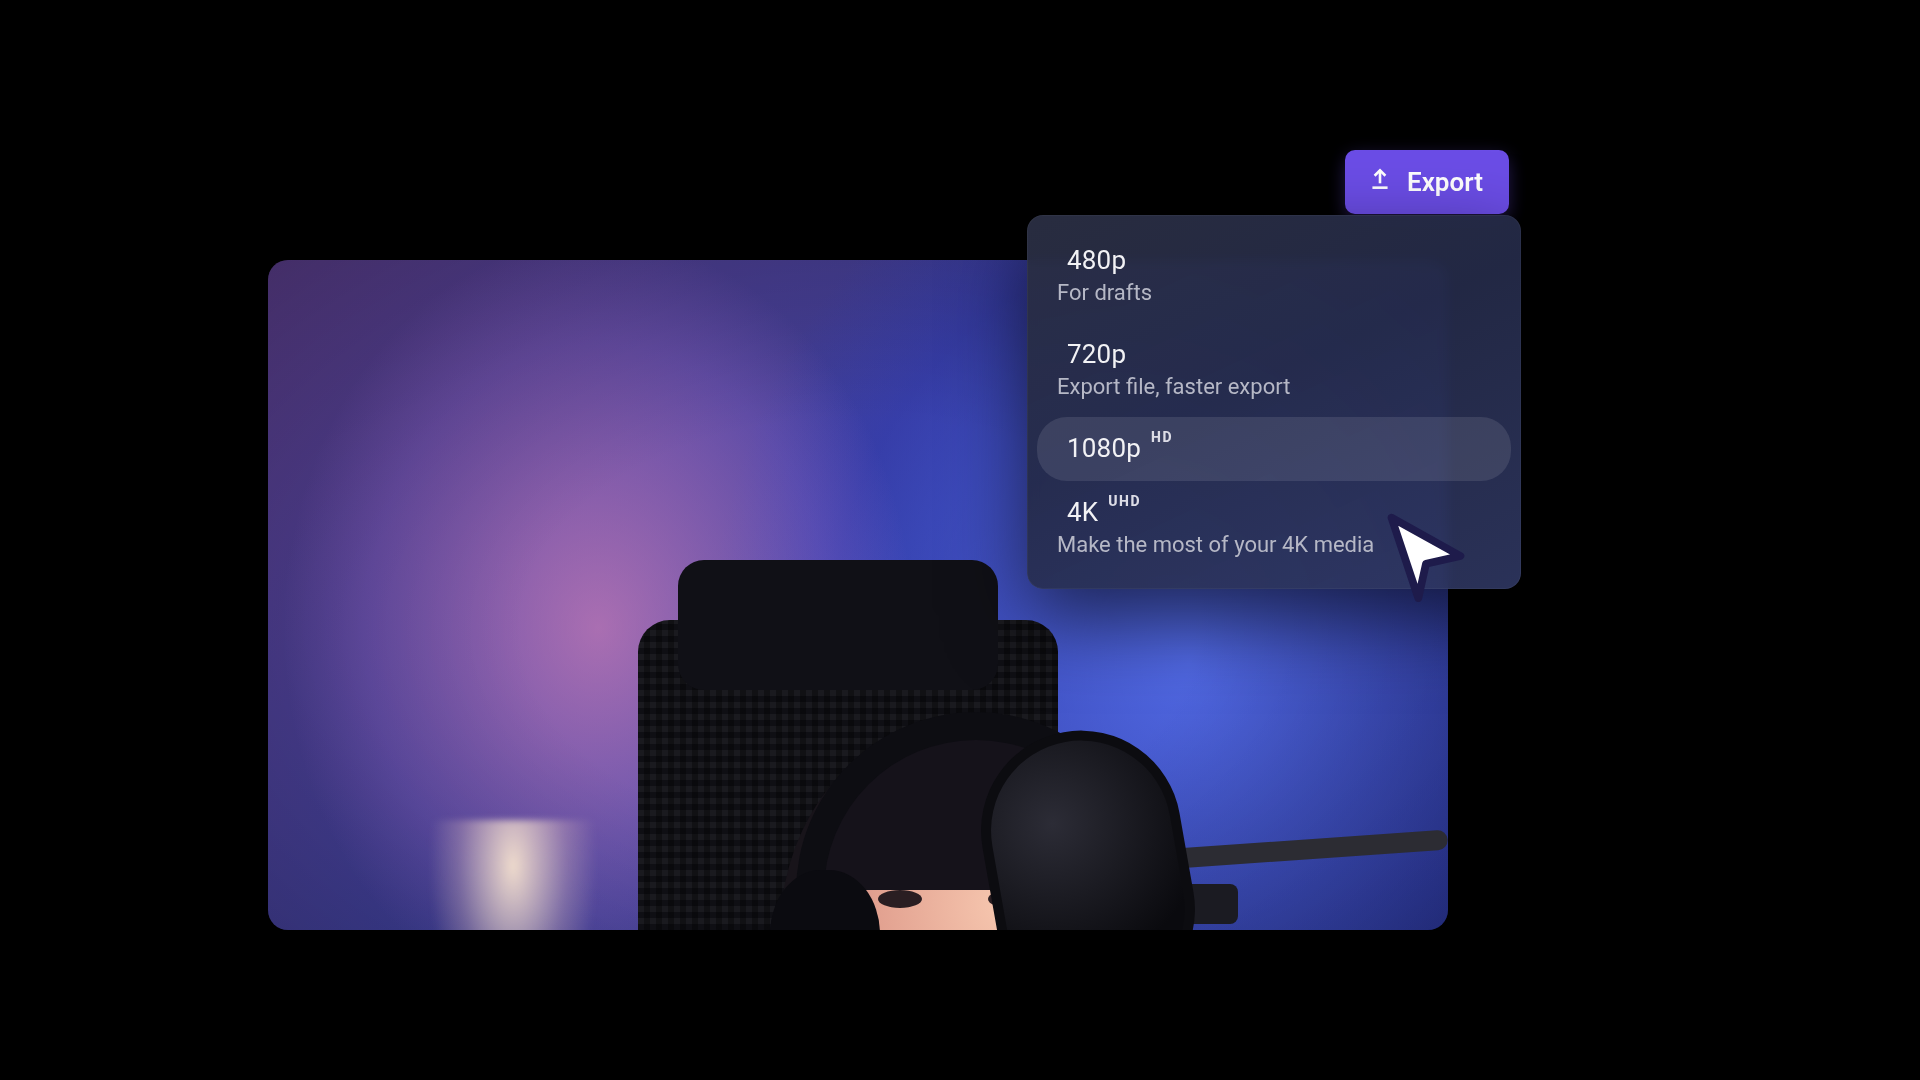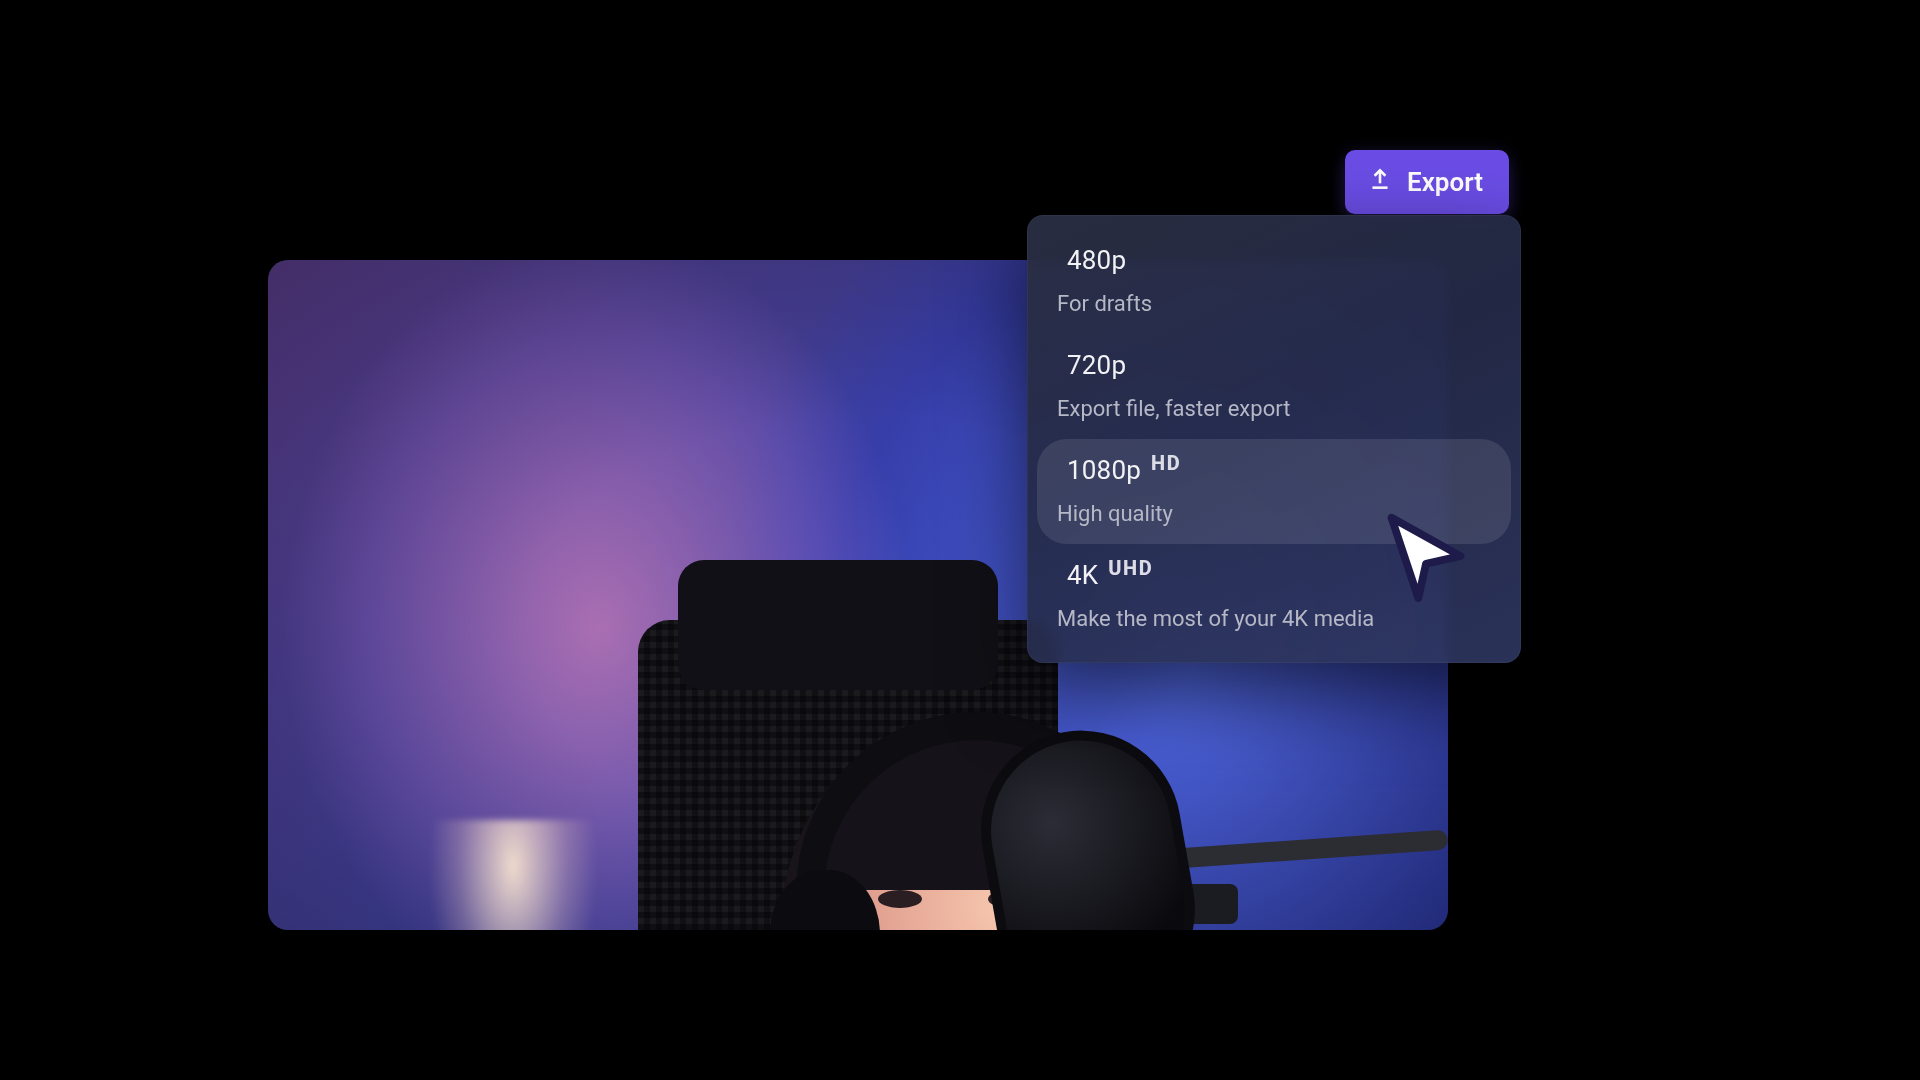--- a/index.html
+++ b/index.html
@@ -114,25 +114,25 @@
   .opt{
     padding:16px 20px 18px;
     border-radius:10px;
     cursor:pointer;
   }
   .opt .title{
     color:#f2f2f5; font-size:26px; font-weight:400; letter-spacing:0.2px;
     display:flex; align-items:flex-start; gap:10px;margin-left:10px;
   }
   .opt .badge{
-    font-size:20px; font-weight:800; letter-spacing:1.5px;
+    font-size:14px; font-weight:800; letter-spacing:1.5px;
     color:#dcdce6; transform: translateY(-4px);
   }
   .opt .sub{
-    color:#b6b8c6; font-size:22px; font-weight:400; margin-top:16px;
+    color:#b6b8c6; font-size:22px; font-weight:400; margin-top:5px;
   }
   .opt.selected{
     background: rgba(255,255,255,0.10);
     border-radius: 30px;
   }
 
   
   .cursor{
     position:absolute; left:1380px; top:510px; width:92px; height:92px;
     pointer-events:none;
@@ -192,21 +192,20 @@
         <span>720p</span>
         <span class="badge"></span>
       </div>
       <div class="sub">Export file, faster export</div>
     </div>
     <div class="opt selected">
       <div class="title">
         <span>1080p</span>
         <span class="badge">HD</span>
       </div>
-      <div class="sub">High quality</div>
     </div>
     <div class="opt">
       <div class="title">
         <span>4K</span>
         <span class="badge">UHD</span>
       </div>
       <div class="sub">Make the most of your 4K media</div>
     </div>
   </div>
 

